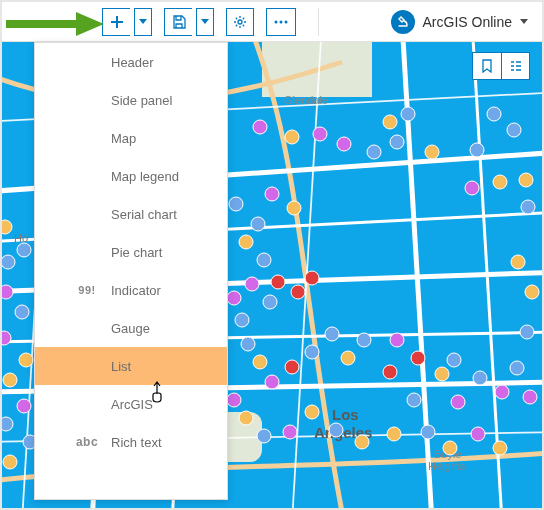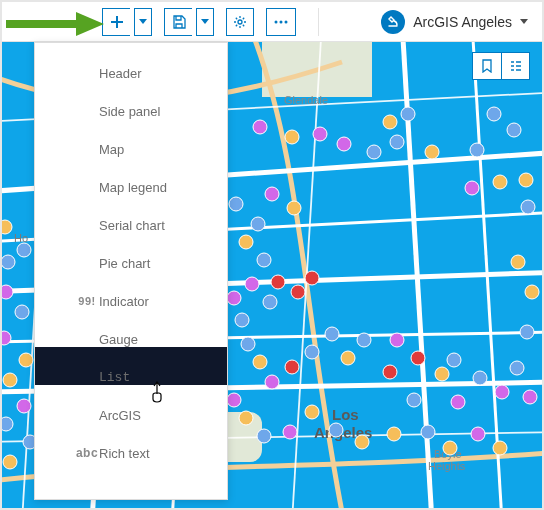--- a/index.html
+++ b/index.html
@@ -63,23 +63,23 @@
     width: 194px;
     background: #fff;
     border: 1px solid #dcdcdc;
     box-shadow: 0 2px 8px rgba(0,0,0,.15);
     z-index: 40;
     max-height: 462px;
     overflow: hidden;
   }
   .mitem {
     height: 38px;
-    display: flex; align-items: flex-end;
+    display: flex; align-items: center;
     padding: 0 14px;
-    gap: 12px;
+    gap: 24px;
     color: #6e6e6e;
     font-size: 13px;
     cursor: pointer;
   }
   .micon { width: 16px; height: 16px; flex: 0 0 16px; display:flex; align-items:center; justify-content:center;padding-left:38px; }
   .micon svg { display:block; }
   .abc { font-size:12px; letter-spacing:.5px; color:#8a8a8a; font-weight:600; }
 
   
   .map {
@@ -161,21 +161,21 @@
         </svg>
     </div>
   </div>
   <div class="spacer"></div>
   <div class="acct">
     <span class="acct-badge">
       <svg width="14" height="14" viewBox="0 0 14 14">
           <path d="M5 2l3 3-2 2-3-3zM3 11h8M8 6c2 .5 3 2 3 4" fill="none" stroke="#fff" stroke-width="1.4" stroke-linecap="round"></path>
         </svg>
     </span>
-    <span>ArcGIS Angeles</span>
+    <span>ArcGIS Online</span>
     <span class="caret"></span>
   </div>
 </div>
 
 <div class="map">
   <svg id="mapsvg" width="544" height="470" viewBox="0 0 544 470">
 
     <rect class="park" x="260" y="0" width="110" height="55"></rect>
     <rect class="park" x="200" y="370" width="60" height="50" rx="12"></rect>
 
@@ -359,21 +359,21 @@
     </div>
     <div class="mitem">
       <span class="micon">
         <svg width="16" height="16">
           <path d="M2 12a6 6 0 0 1 12 0" fill="none" stroke="#8a8a8a" stroke-width="1.3"></path>
           <path d="M8 12l3-4" stroke="#8a8a8a" stroke-width="1.3"></path>
         </svg>
       </span>
       <span>Gauge</span>
     </div>
-    <div class="mitem" style="background: #0f172a; font-family: Liberation Mono, monospace;">
+    <div class="mitem" style="background: #fdba74;">
       <span class="micon">
         <svg width="16" height="16">
           <circle cx="3" cy="4" r="1.2" fill="#8a8a8a"></circle>
           <circle cx="3" cy="8" r="1.2" fill="#8a8a8a"></circle>
           <circle cx="3" cy="12" r="1.2" fill="#8a8a8a"></circle>
           <path d="M6 4h8M6 8h8M6 12h8" stroke="#8a8a8a" stroke-width="1.4"></path>
         </svg>
       </span>
       <span>List</span>
     </div>

